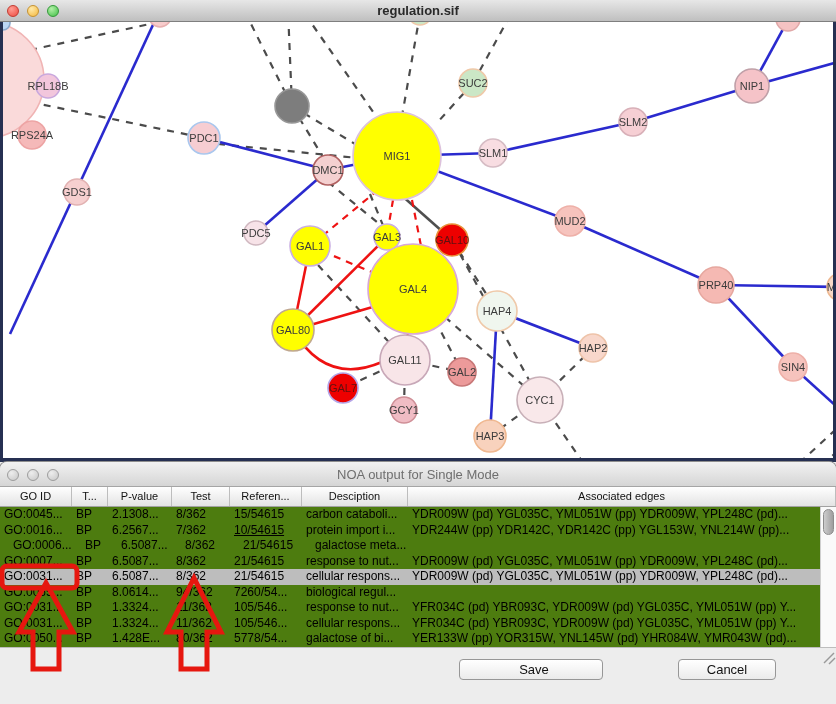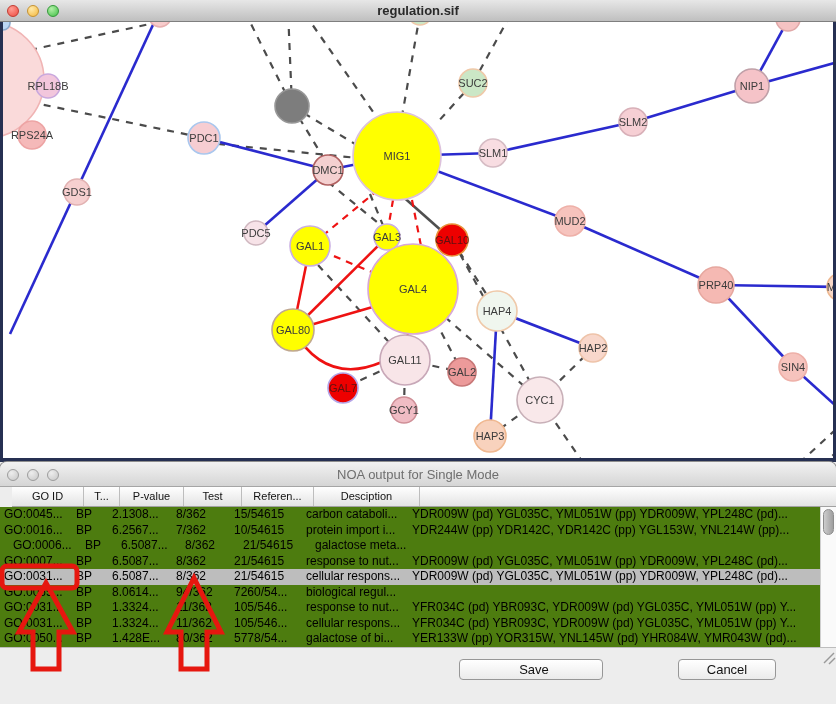--- a/index.html
+++ b/index.html
@@ -32,21 +32,21 @@
     box-shadow:0 0 0 1px #8f8f8f;}
   .noa-titlebar{position:absolute;left:0;top:0;right:0;height:25px;
     background:linear-gradient(#f2f2f2,#d5d5d5);
     border-bottom:1px solid #a5a5a5;border-radius:7px 7px 0 0;box-sizing:border-box;}
   .noa-titlebar .title{position:absolute;left:0;right:0;top:5px;text-align:center;
     font-size:13px;font-weight:normal;color:#6f6f6f;}
   .noa-lights{position:absolute;left:7px;top:7px;display:flex;gap:8px;}
 
   .table-header{position:absolute;left:0;top:25px;right:0;height:20px;
     background:linear-gradient(#ffffff,#e3e3e3);
-    border-bottom:1px solid #a2a2a2;box-sizing:border-box;display:flex;margin-left:12px;}
+    border-bottom:1px solid #a2a2a2;box-sizing:border-box;display:flex;}
   .th{height:19px;line-height:19px;text-align:center;font-size:11px;color:#111;
     border-right:1px solid #bdbdbd;box-sizing:border-box;flex:none;
     white-space:nowrap;overflow:hidden;}
   .table-body{position:absolute;left:0;top:45px;width:820px;height:140px;
     background:#fff;overflow:hidden;}
   .tr{height:15.5px;display:flex;background:#4d7c0f;}
   .tr.selected{background:#bdbdbd;}
   .td{font-size:12px;color:#000;line-height:15.5px;white-space:nowrap;
     overflow:hidden;padding-left:4px;box-sizing:border-box;flex:none;}
 
@@ -214,37 +214,38 @@
     <div class="title">NOA output for Single Mode</div>
   </div>
 
   <div class="table-header">
       <div class="th" style="width: 72px;">GO ID</div>
       <div class="th" style="width: 36px;">T...</div>
       <div class="th" style="width: 64px;">P-value</div>
       <div class="th" style="width: 58px;">Test</div>
       <div class="th" style="width: 72px;">Referen...</div>
       <div class="th" style="width: 106px;">Desciption</div>
+      <div class="th" style="width: 428px;">Associated edges</div>
     </div>
   <div class="table-body">
       <div class="tr">
         <div class="td" style="width: 72px;">GO:0045...</div>
         <div class="td" style="width: 36px;">BP</div>
         <div class="td" style="width: 64px;">2.1308...</div>
         <div class="td" style="width: 58px;">8/362</div>
         <div class="td" style="width: 72px;">15/54615</div>
         <div class="td" style="width: 106px;">carbon cataboli...</div>
         <div class="td" style="width: 428px;">YDR009W (pd) YGL035C, YML051W (pp) YDR009W, YPL248C (pd)...</div>
       </div>
       <div class="tr">
         <div class="td" style="width: 72px;">GO:0016...</div>
         <div class="td" style="width: 36px;">BP</div>
         <div class="td" style="width: 64px;">6.2567...</div>
         <div class="td" style="width: 58px;">7/362</div>
-        <div class="td" style="width: 72px;">10/54615</div>
+        <div class="td" style="width: 72px; text-decoration: underline;">10/54615</div>
         <div class="td" style="width: 106px;">protein import i...</div>
         <div class="td" style="width: 428px;">YDR244W (pp) YDR142C, YDR142C (pp) YGL153W, YNL214W (pp)...</div>
       </div>
       <div class="tr">
         <div class="td" style="width: 72px; margin-left: 9px;">GO:0006...</div>
         <div class="td" style="width: 36px;">BP</div>
         <div class="td" style="width: 64px;">6.5087...</div>
         <div class="td" style="width: 58px;">8/362</div>
         <div class="td" style="width: 72px;">21/54615</div>
         <div class="td" style="width: 106px;">galactose meta...</div>

